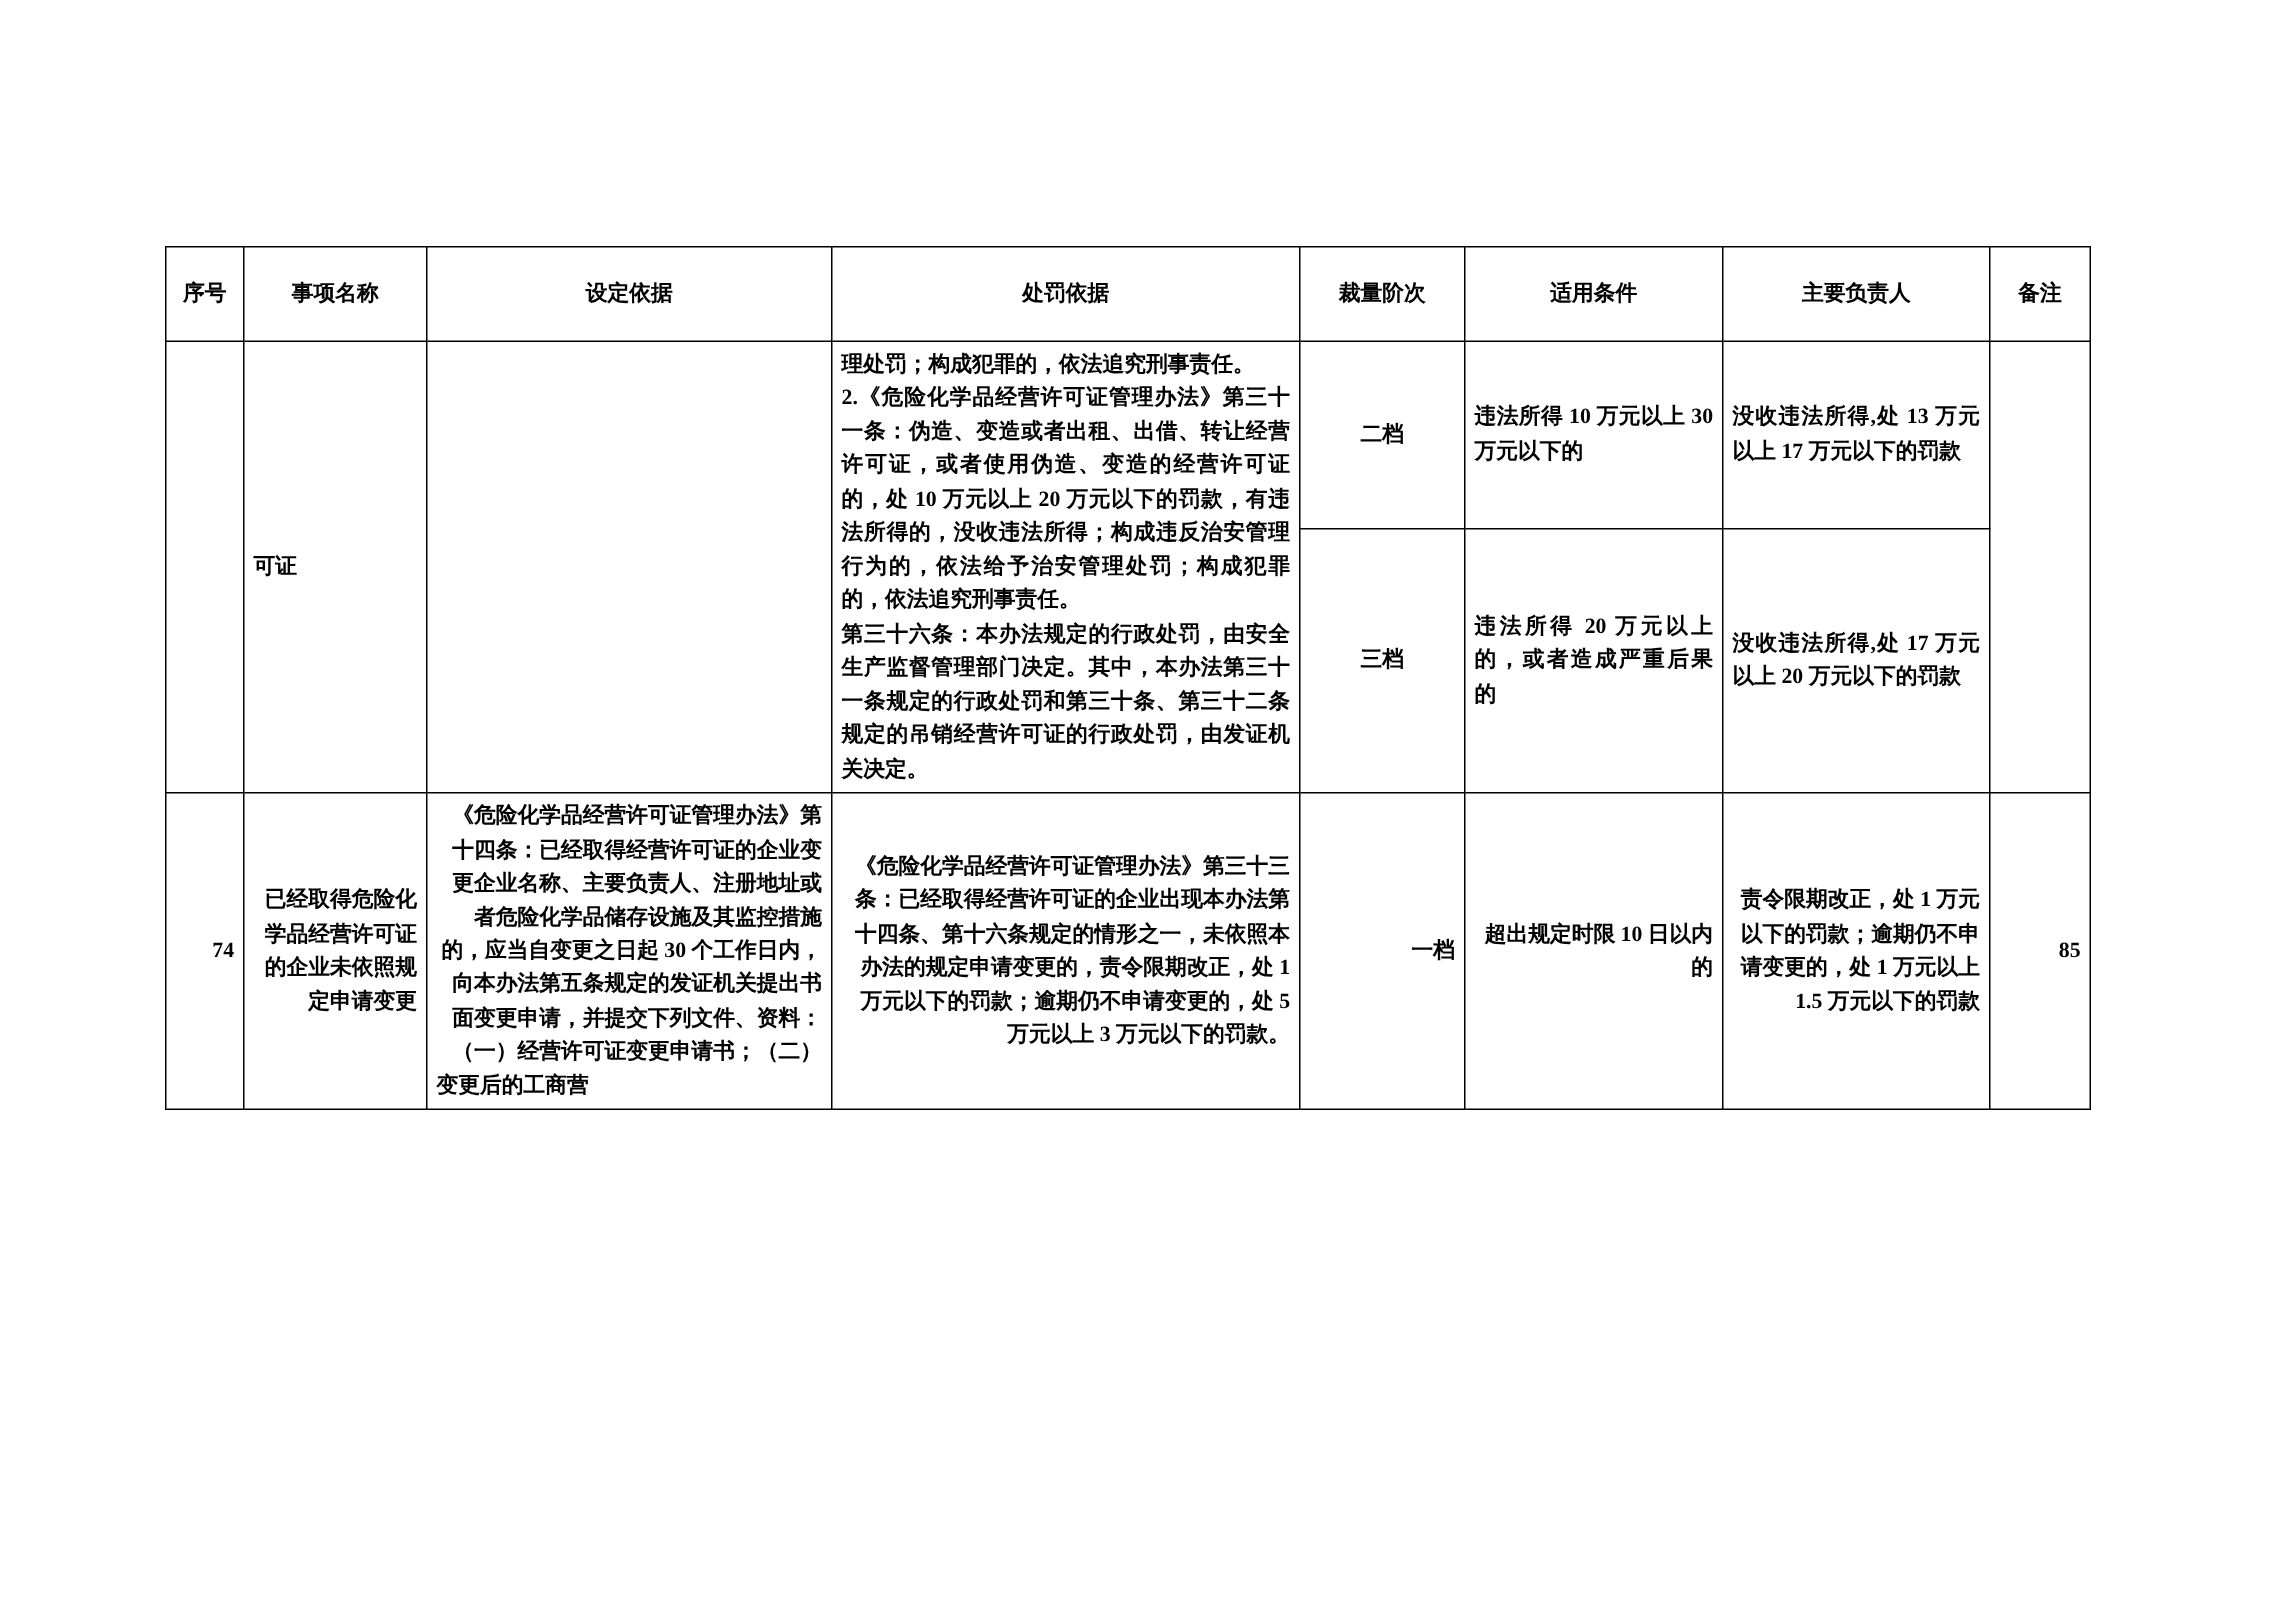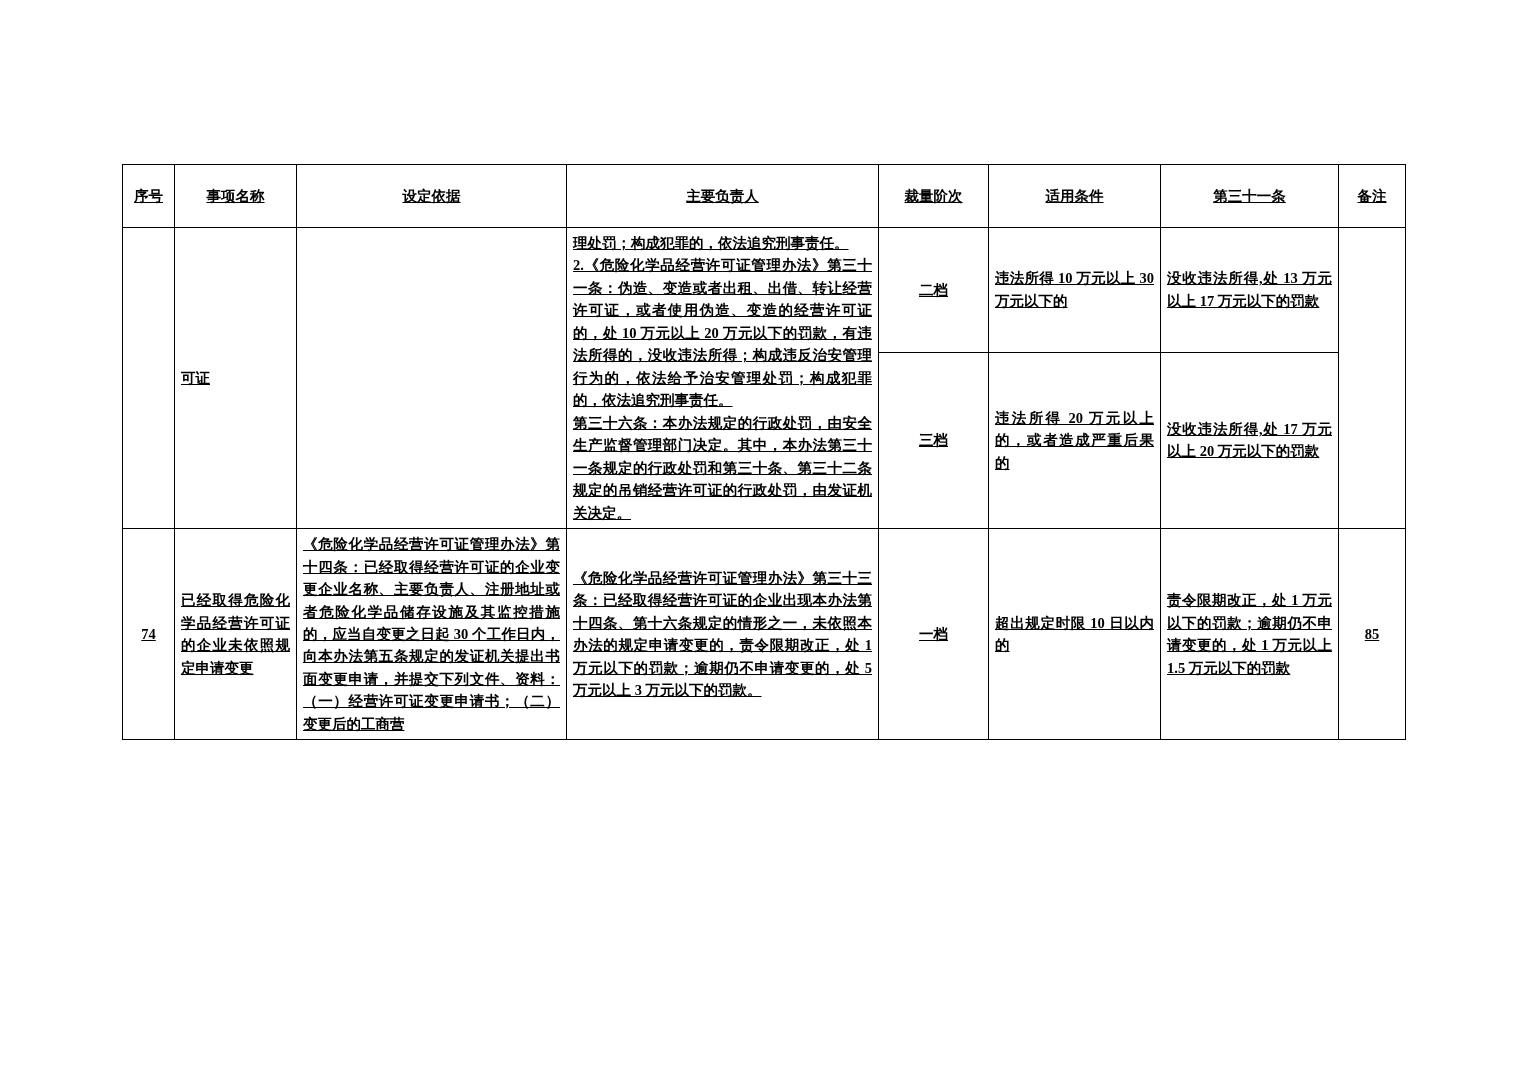--- a/index.html
+++ b/index.html
@@ -16,26 +16,25 @@
   }
   .page {
     position: absolute;
     left: 0; top: 0;
     width: 1520px;
     height: 1074px;
     overflow: hidden;
   }
   table.doc-table {
     position: absolute;
-    left: 122px;
+    left: 110px;
     top: 164px;
     width: 1283px;
     border-collapse: collapse;
     table-layout: fixed;
-    text-decoration: underline;
   }
   table.doc-table td, table.doc-table th {
     border: 1px solid #000000;
     vertical-align: middle;
     padding: 4px 6px;
     font-size: 14.5px;
     line-height: 1.55;
     font-weight: bold;
     font-family: "Liberation Serif", "DejaVu Serif", serif;
   }
@@ -67,21 +66,21 @@
     vertical-align: middle;
   }
   .hdr-two-line {
     line-height: 1.2;
   }
   .seq-cell {
     text-align: center;
     vertical-align: middle;
     font-size: 15px;
   }
-  .row-top td { padding-top: 6px; }
+  .row-top td { padding-top: 6px; text-align: right; }
   .nowrap-center {
     text-align: center;
     vertical-align: middle;
     white-space: nowrap;
   }
 </style>
 </head>
 <body>
 
 <div class="page">
@@ -95,24 +94,24 @@
       <col class="col-level">
       <col class="col-cond">
       <col class="col-std">
       <col class="col-remark">
     </colgroup>
     <thead>
       <tr>
         <th class="hdr-two-line">序号</th>
         <th>事项名称</th>
         <th>设定依据</th>
-        <th>主要负责人</th>
+        <th>处罚依据</th>
         <th>裁量阶次</th>
         <th>适用条件</th>
-        <th>第三十一条</th>
+        <th>主要负责人</th>
         <th>备注</th>
       </tr>
     </thead>
     <tbody>
       <tr>
         <td class="seq-cell" rowspan="2"></td>
         <td class="cell-justify" rowspan="2">可证</td>
         <td class="cell-justify" rowspan="2"></td>
         <td class="cell-justify" rowspan="2" style="white-space: pre-line; margin-left: 16px;">理处罚；构成犯罪的，依法追究刑事责任。
 2.《危险化学品经营许可证管理办法》第三十一条：伪造、变造或者出租、出借、转让经营许可证，或者使用伪造、变造的经营许可证的，处 10 万元以上 20 万元以下的罚款，有违法所得的，没收违法所得；构成违反治安管理行为的，依法给予治安管理处罚；构成犯罪的，依法追究刑事责任。

